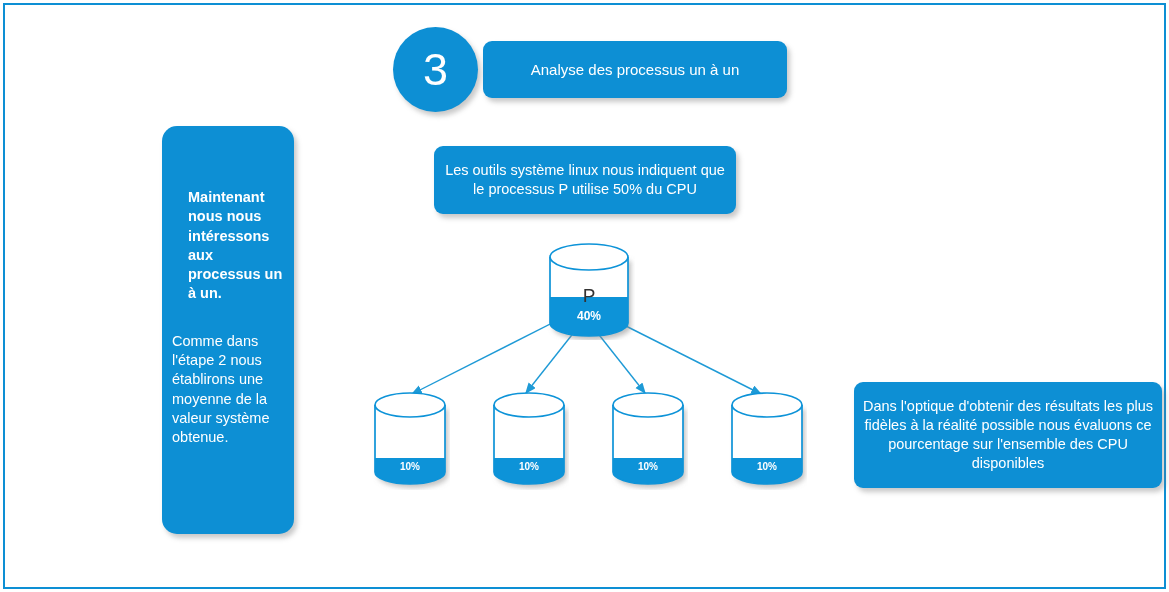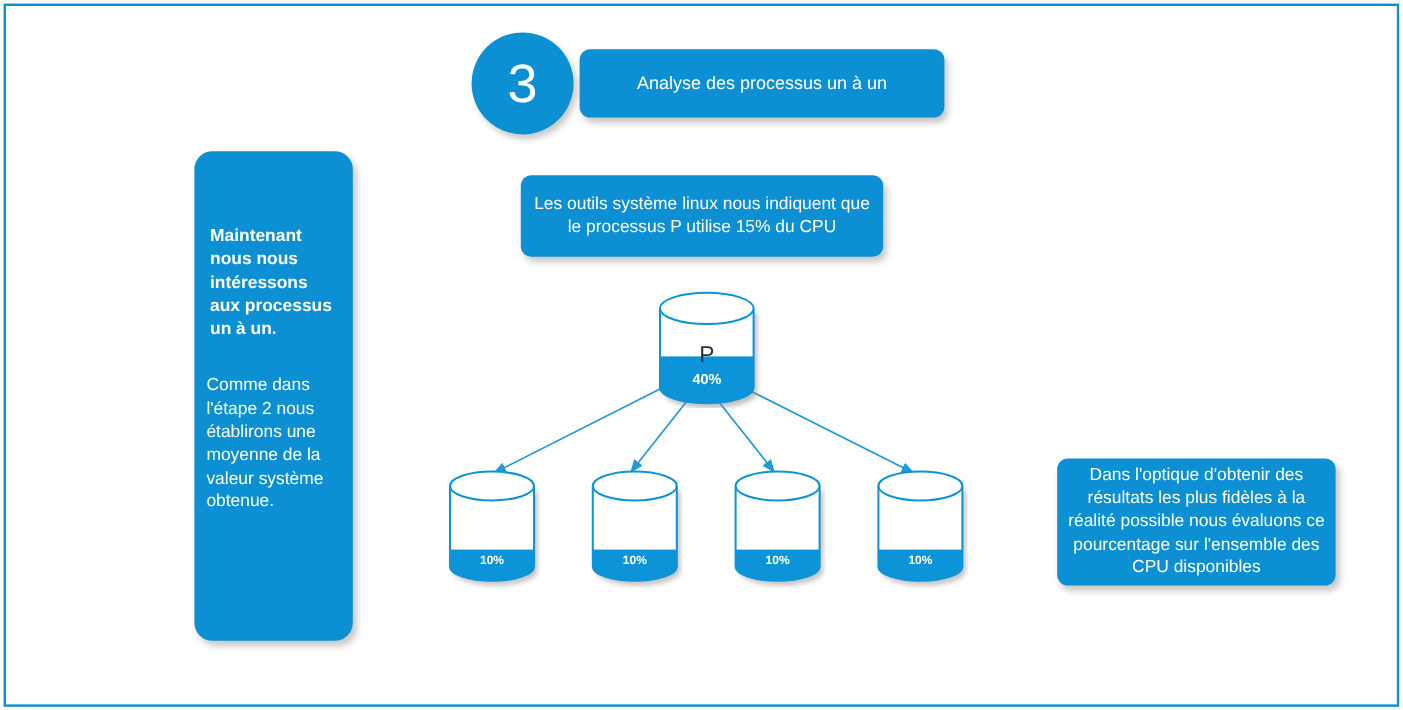--- a/index.html
+++ b/index.html
@@ -82,21 +82,21 @@
     border-radius: 15px;
     background: #0d8fd4;
     color: #ffffff;
     box-sizing: border-box;
     padding: 62px 9px 10px 10px;
     font-size: 14.5px;
     line-height: 1.33;
   }
   #sidebar-lead {
     font-weight: bold;
-    margin: 0 0 28px 3px;
+    margin: 0 0 28px 16px;
   }
   #sidebar-body {
     font-weight: normal;
     margin: 0;
   }
 
   
   .callout {
     position: absolute;
     background: #0d8fd4;
@@ -113,24 +113,23 @@
   #callout-top {
     left: 434px;
     top: 146px;
     width: 302px;
     height: 68px;
     padding: 0 8px;
   }
   #callout-right {
     left: 854px;
     top: 382px;
-    width: 232px;
+    width: 308px;
     height: 106px;
     padding: 0 7px;
-    margin-left: 27px;
   }
 
   
   .cylinder {
     position: absolute;
   }
 
   
   #arrow-layer {
     position: absolute;
@@ -170,21 +169,21 @@
   <div id="title-banner" class="shadowed" style="background: rgb(13, 143, 212);">
     <span>Analyse des processus un à un</span>
   </div>
 
   <div id="sidebar-panel" class="shadowed" style="background: rgb(13, 143, 212);">
     <p id="sidebar-lead">Maintenant nous nous intéressons aux processus un à un.</p>
     <p id="sidebar-body">Comme dans l'étape 2 nous établirons une moyenne de la valeur système obtenue.</p>
   </div>
 
   <div id="callout-top" class="callout shadowed" style="background: rgb(13, 143, 212);">
-    <span>Les outils système linux nous indiquent que le processus P utilise 15% du CPU</span>
+    <span>Les outils système linux nous indiquent que le processus P utilise 50% du CPU</span>
   </div>
 
   <div id="callout-right" class="callout shadowed" style="background: rgb(13, 143, 212);">
     <span>Dans l'optique d'obtenir des résultats les plus fidèles à la réalité possible nous évaluons ce pourcentage sur l'ensemble des CPU disponibles</span>
   </div>
 
   <svg class="cylinder" style="left:543px; top:240px; z-index:3;" width="92" height="100" viewBox="0 0 92 100" xmlns="http://www.w3.org/2000/svg">
     <defs>
       <clipPath id="pclip">
         <path d="M7,17 L7,83 A39,13 0 0 0 85,83 L85,17 A39,13 0 0 1 7,17 z"></path>

